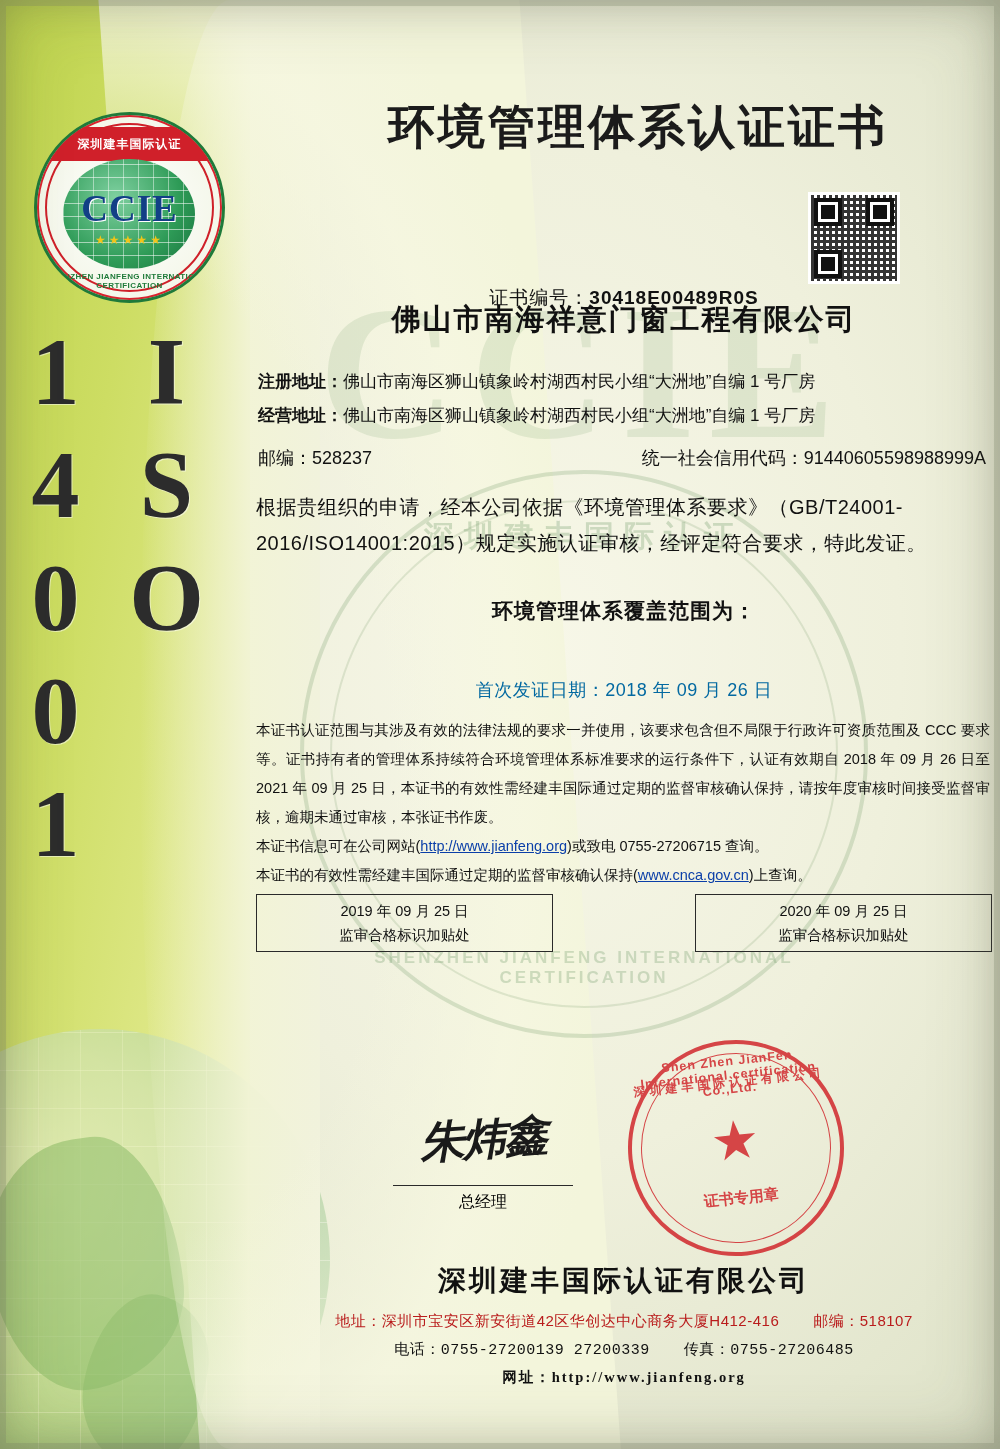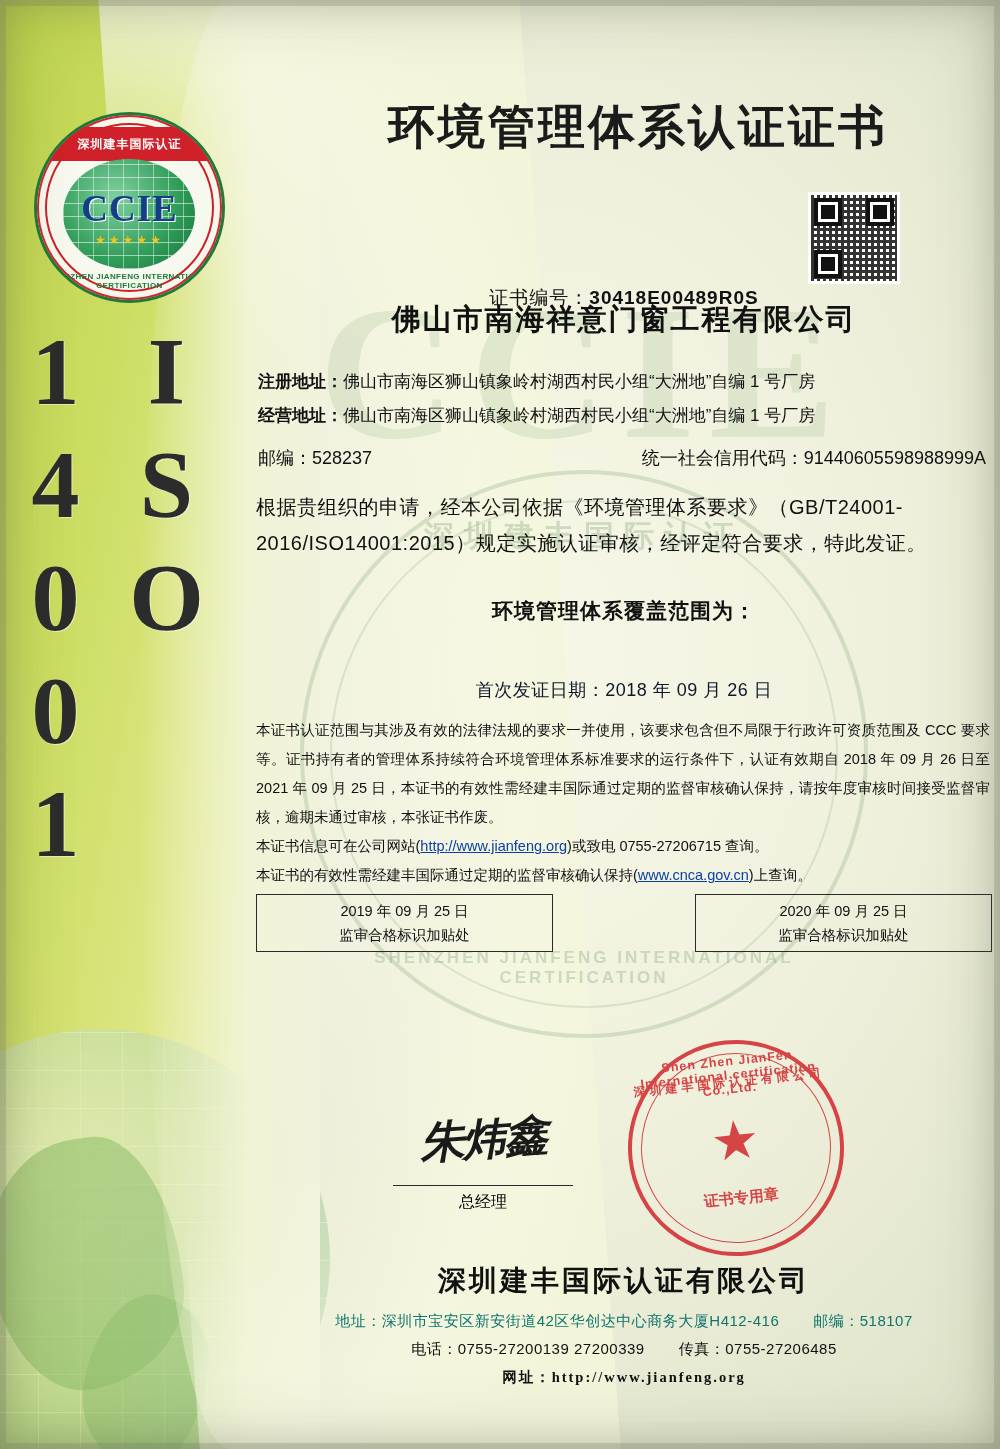--- a/index.html
+++ b/index.html
@@ -228,21 +228,21 @@
   .scope-head{
     position:absolute;left:0;right:0;top:597px;
     text-align:center;font-size:21px;font-weight:700;color:#111;letter-spacing:1px;
   }
   .scope-body{
     position:absolute;left:0;right:0;top:637px;
     text-align:center;font-size:17px;color:#111;letter-spacing:.5px;
   }
   .firstissue{
     position:absolute;left:0;right:0;top:678px;
-    text-align:center;font-size:18px;color:#0f172a;letter-spacing:.5px;
+    text-align:center;font-size:18px;color:#0369a1;letter-spacing:.5px;
   }
 
   .fine{
     position:absolute;left:8px;right:10px;top:716px;
     font-size:14.5px;line-height:29px;color:#111;text-align:justify;
   }
   .fine a{color:#0b3fa8;text-decoration:underline;}
 
   .stamp-boxes{
     position:absolute;left:8px;right:8px;top:894px;
@@ -295,22 +295,22 @@
   .seal .arc-cn{
     position:absolute;left:0;right:0;top:30px;text-align:center;
     font-size:12px;font-weight:700;letter-spacing:4px;
   }
 
   
   .footer{
     position:absolute;left:0;right:0;top:1262px;text-align:center;
   }
   .f-company{font-size:28px;font-weight:700;color:#111;letter-spacing:3px;}
-  .f-line{margin-top:12px;font-size:15px;color:#0f766e;letter-spacing:.5px;}
-  .f-line2{margin-top:9px;font-size:15px;color:#111;letter-spacing:.5px;}
+  .f-line{margin-top:12px;font-size:15px;color:#b91c1c;letter-spacing:.5px;}
+  .f-line2{margin-top:9px;font-size:15px;color:#111;letter-spacing:.5px;font-family:Liberation Mono, monospace;}
   .f-web{margin-top:9px;font-size:14.5px;color:#111;letter-spacing:2px;font-family:"Liberation Serif",serif;font-weight:bold;}
   .gap{display:inline-block;width:34px;}
 
   .edge-shadow{
     position:absolute;inset:0;pointer-events:none;
     box-shadow:inset 0 0 70px rgba(80,85,60,.25);
   }
 </style>
 </head>
 <body>

